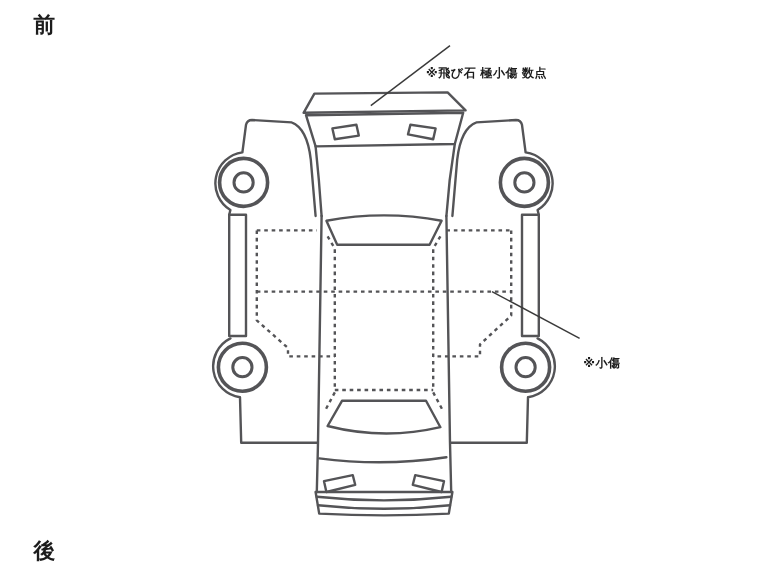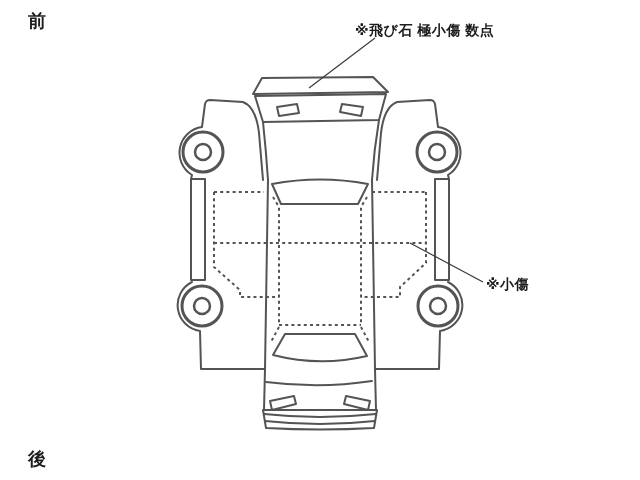--- a/index.html
+++ b/index.html
@@ -17,32 +17,32 @@
     overflow:hidden;
   }
   .diagram-svg{position:absolute;left:0;top:0;}
   .s{fill:none;stroke:var(--diagram-stroke);stroke-width:2;stroke-linejoin:round;stroke-linecap:round;}
   .w3{stroke-width:3;}
   .w25{stroke-width:2.5;}
   .dashed{stroke-dasharray:3 3.2;stroke-linecap:butt;}
   .leader{stroke:var(--leader);stroke-width:1.2;fill:none;}
   .lbl{position:absolute;color:var(--text-color);white-space:nowrap;}
   .corner-lbl{font-size:18px;font-weight:600;}
-  .anno-lbl{font-size:14px;font-weight:600;letter-spacing:0.5px;}
+  .anno-lbl{font-size:10px;font-weight:600;letter-spacing:0.5px;margin-top:32px;}
 </style>
 </head>
 <body>
 
 <div class="screen">
 
   <div class="lbl corner-lbl" style="left:28px;top:9px;">前</div>
   <div class="lbl corner-lbl" style="left:28px;top:447px;">後</div>
 
   <div class="lbl anno-lbl" style="left:355px;top:22px;">※飛び石 極小傷 数点</div>
-  <div class="lbl anno-lbl" style="left:486px;top:276px;">※小傷</div>
+  <div class="lbl anno-lbl" style="left:486px;top:264px;">※小傷</div>
 
   <svg class="diagram-svg" width="640" height="480" viewBox="0 0 640 480">
 
     <g>
       <path class="s" d="M 262 78 L 373 77 L 388 92 L 253 94 Z"></path>
       <path class="s" d="M 255 96 L 386 94 L 379 120 L 263 122 Z"></path>
       <path class="s" d="M 277 107 L 297 104 L 299 113 L 279 116 Z"></path>
       <path class="s" d="M 342 104 L 363 107 L 361 116 L 340 112 Z"></path>
       <path class="s" d="M 263 122 Q 266 150 268 180"></path>
       <path class="s" d="M 379 120 Q 374 150 372 180"></path>

